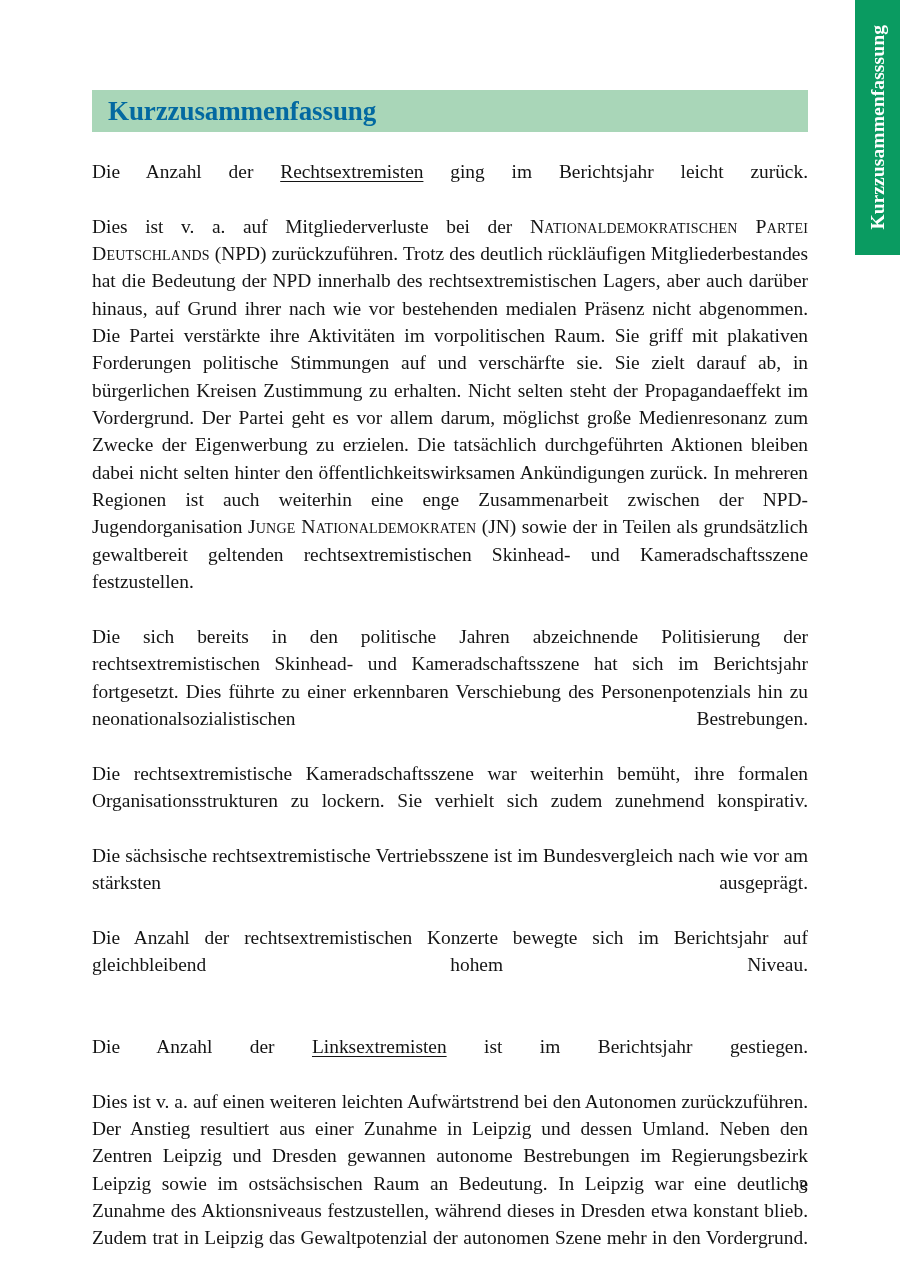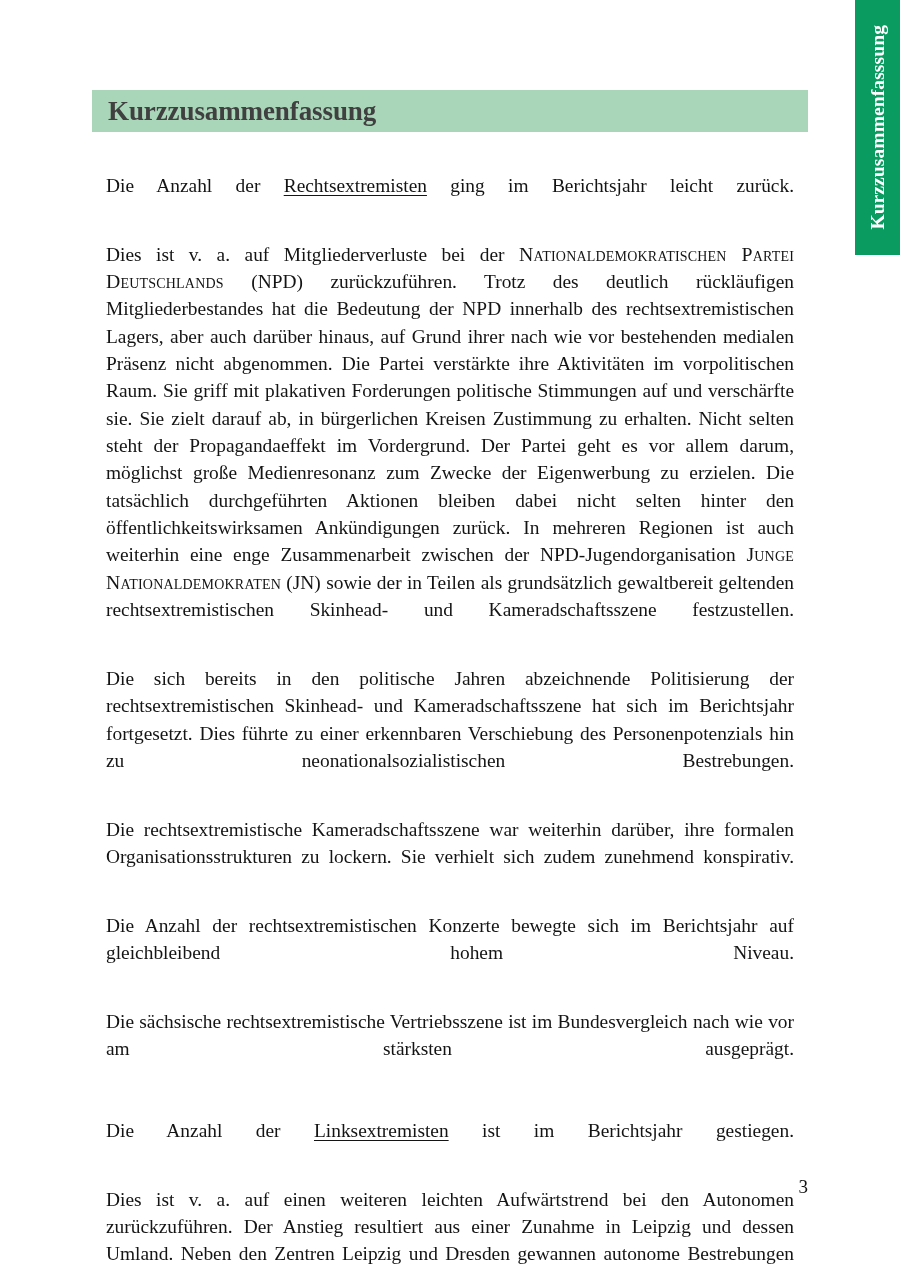--- a/index.html
+++ b/index.html
@@ -48,41 +48,41 @@
     width: 716px;
     height: 42px;
     background: #a9d6b8;
     display: flex;
     align-items: center;
   }
   #heading-band .heading-text {
     font-family: "Liberation Serif", "DejaVu Serif", serif;
     font-weight: bold;
     font-size: 27px;
-    color: #404040;
+    color: #0369a1;
     padding-left: 16px;
     line-height: 1;
     letter-spacing: -0.1px;
   }
 
   
   #body-column {
     position: absolute;
     left: 92px;
     top: 158px;
     width: 716px;
     font-size: 19.4px;
     line-height: 27.35px;
     text-align: justify;
     text-justify: inter-word;
     hyphens: manual;
     color: #141414;
   }
   #body-column p {
-    margin: 14px;
+    margin: 0;
   }
   #body-column p.gap-before {
     margin-top: 27.35px;
     font-family: Liberation Serif, serif;
   }
   
   #body-column p::after {
     content: "";
     display: inline-block;
     width: 100%;
@@ -117,25 +117,25 @@
 </div>
 
 <div id="body-column">
 
   <p><span>Die Anzahl der </span><span class="u">Rechtsextremisten</span><span> ging im Berichtsjahr leicht zurück.</span></p>
 
   <p><span>Dies ist v. a. auf Mitgliederverluste bei der </span><span class="sc">Nationaldemokratischen Partei Deutschlands</span><span> (NPD) zurückzuführen. Trotz des deutlich rückläufigen Mitgliederbestandes hat die Bedeutung der NPD innerhalb des rechtsextremistischen Lagers, aber auch darüber hinaus, auf Grund ihrer nach wie vor bestehenden medialen Präsenz nicht abgenommen. Die Partei verstärkte ihre Aktivitäten im vorpolitischen Raum. Sie griff mit plakativen Forderungen politische Stimmungen auf und verschärfte sie. Sie zielt darauf ab, in bürgerlichen Kreisen Zustimmung zu erhalten. Nicht selten steht der Propagandaeffekt im Vordergrund. Der Partei geht es vor allem darum, möglichst große Medienresonanz zum Zwecke der Eigenwerbung zu erzielen. Die tatsächlich durchgeführten Aktionen bleiben dabei nicht selten hinter den öffentlichkeitswirksamen Ankündigungen zurück. In mehreren Regionen ist auch weiterhin eine enge Zusammenarbeit zwischen der NPD-Jugendorganisation </span><span class="sc">Junge Nationaldemokraten</span><span> (JN) sowie der in Teilen als grundsätzlich gewaltbereit geltenden rechtsextremistischen Skinhead- und Kameradschaftsszene festzustellen.</span></p>
 
   <p>Die sich bereits in den politische Jahren abzeichnende Politisierung der rechtsextremistischen Skinhead- und Kameradschaftsszene hat sich im Berichtsjahr fortgesetzt. Dies führte zu einer erkennbaren Verschiebung des Personenpotenzials hin zu neonationalsozialistischen Bestrebungen.</p>
 
-  <p>Die rechtsextremistische Kameradschaftsszene war weiterhin darüber, ihre formalen Organisationsstrukturen zu lockern. Sie verhielt sich zudem zunehmend konspirativ.</p>
+  <p>Die rechtsextremistische Kameradschaftsszene war weiterhin bemüht, ihre formalen Organisationsstrukturen zu lockern. Sie verhielt sich zudem zunehmend konspirativ.</p>
+
+  <p>Die sächsische rechtsextremistische Vertriebsszene ist im Bundesvergleich nach wie vor am stärksten ausgeprägt.</p>
 
   <p>Die Anzahl der rechtsextremistischen Konzerte bewegte sich im Berichtsjahr auf gleichbleibend hohem Niveau.</p>
-
-  <p>Die sächsische rechtsextremistische Vertriebsszene ist im Bundesvergleich nach wie vor am stärksten ausgeprägt.</p>
 
   <p class="gap-before"><span>Die Anzahl der </span><span class="u">Linksextremisten</span><span> ist im Berichtsjahr gestiegen.</span></p>
 
   <p>Dies ist v. a. auf einen weiteren leichten Aufwärtstrend bei den Autonomen zurückzuführen. Der Anstieg resultiert aus einer Zunahme in Leipzig und dessen Umland. Neben den Zentren Leipzig und Dresden gewannen autonome Bestrebungen im Regierungsbezirk Leipzig sowie im ostsächsischen Raum an Bedeutung. In Leipzig war eine deutliche Zunahme des Aktionsniveaus festzustellen, während dieses in Dresden etwa konstant blieb. Zudem trat in Leipzig das Gewaltpotenzial der autonomen Szene mehr in den Vordergrund.</p>
 
 </div>
 
 <div id="page-number">3</div>
 
 </body></html>

